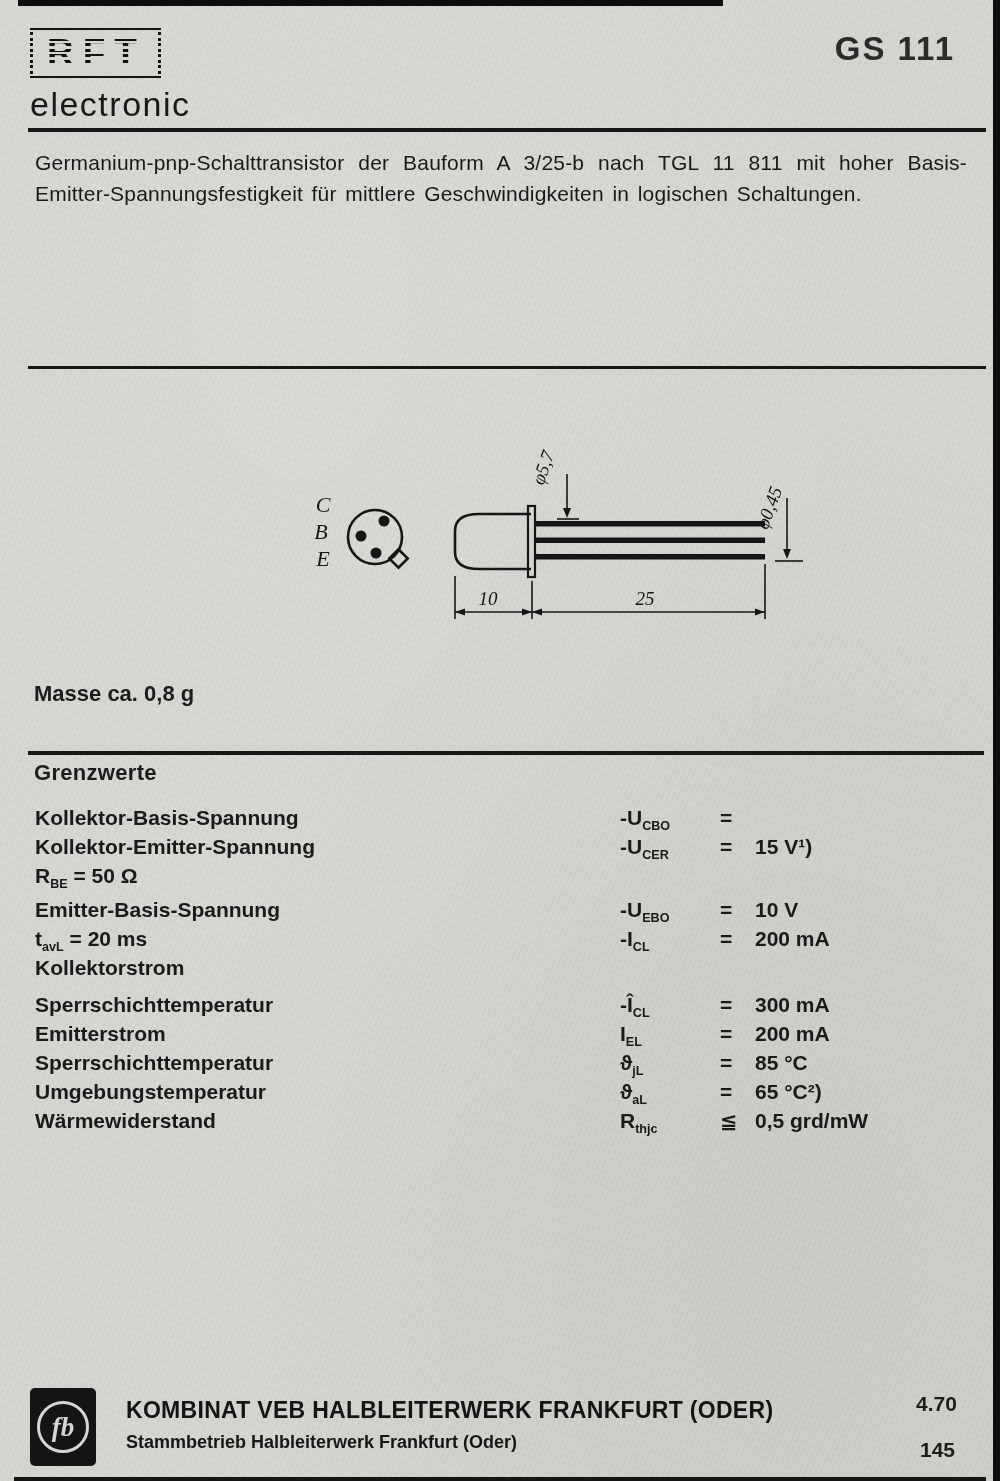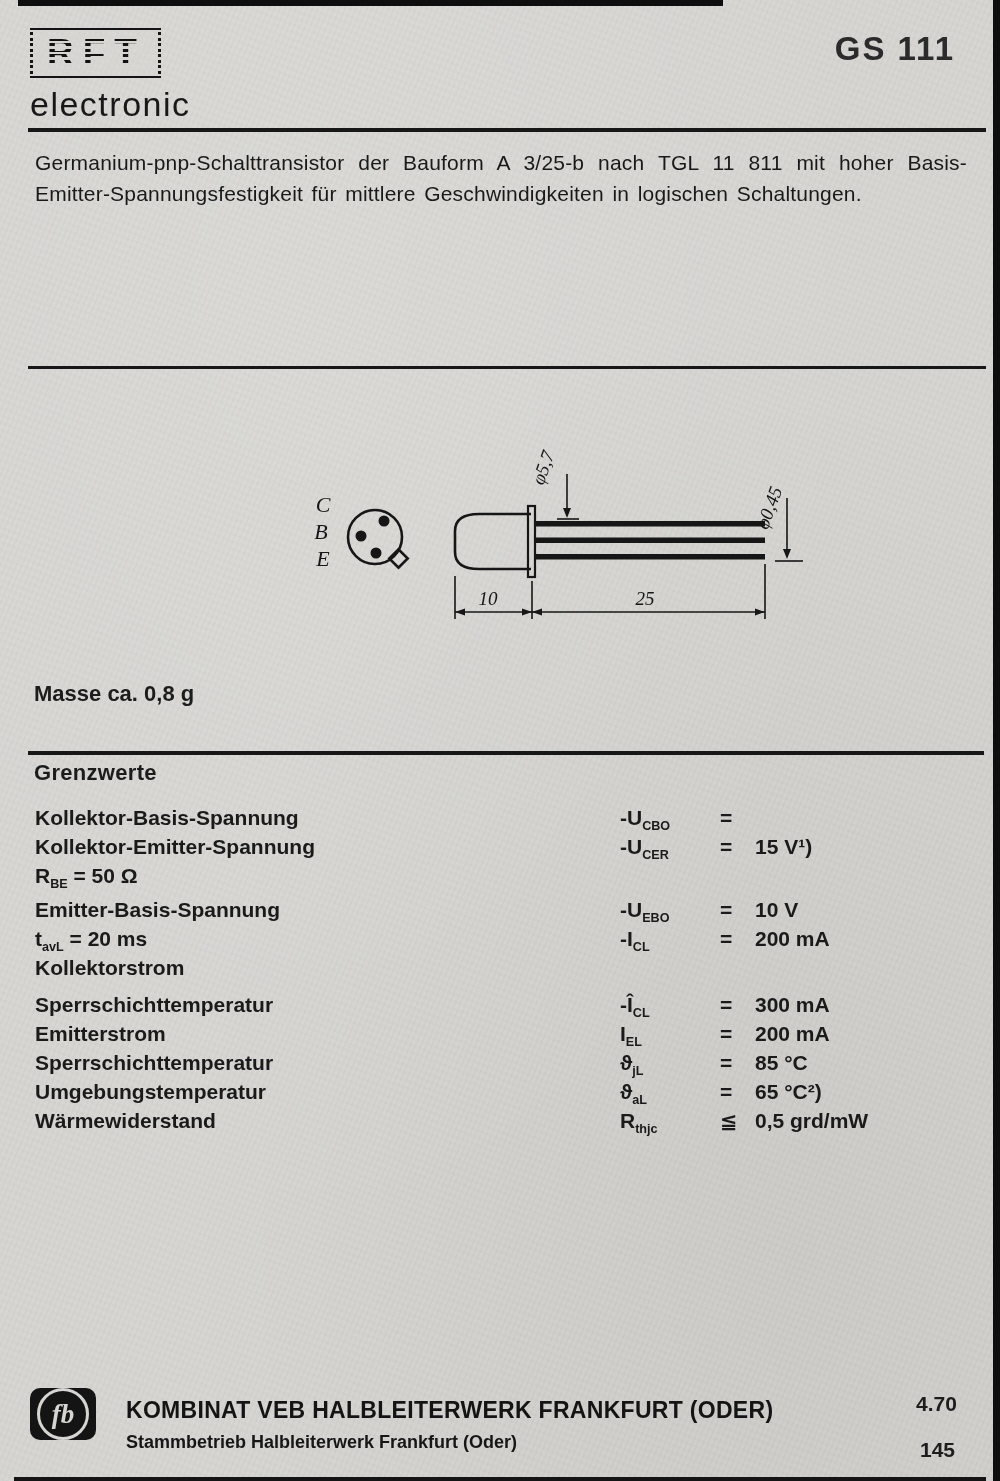--- a/index.html
+++ b/index.html
@@ -63,22 +63,22 @@
   .limit-group:nth-child(3) { margin-top:8px; }
   .limit-row { display:flex; align-items:baseline; height:29px; line-height:29px; white-space:nowrap; }
   .limit-row .param { width:585px; }
   .limit-row .sym   { width:100px; }
   .limit-row .rel   { width:35px; }
   .limit-row .val   { flex:1; }
   .limits sub { font-size:0.60em; letter-spacing:0;text-align:center; }
 
   
   .footer-logo {
-    position:absolute; left:30px; top:1388px; width:66px; height:52px;
-    background:#141414; border-radius:10px;
+    position:absolute; left:30px; top:1388px; width:66px; height:78px;
+    background:#141414; border-radius:5px;
     display:flex; align-items:center; justify-content:center;
   }
   .footer-logo .ring {
     width:52px; height:52px; border:3px solid #d6d5d1; border-radius:50%;
     display:flex; align-items:center; justify-content:center;
   }
   .footer-logo .glyph {
     color:#d6d5d1; font-family:"Liberation Serif","DejaVu Serif",serif;
     font-style:italic; font-weight:bold; font-size:27px; line-height:1;
   }

